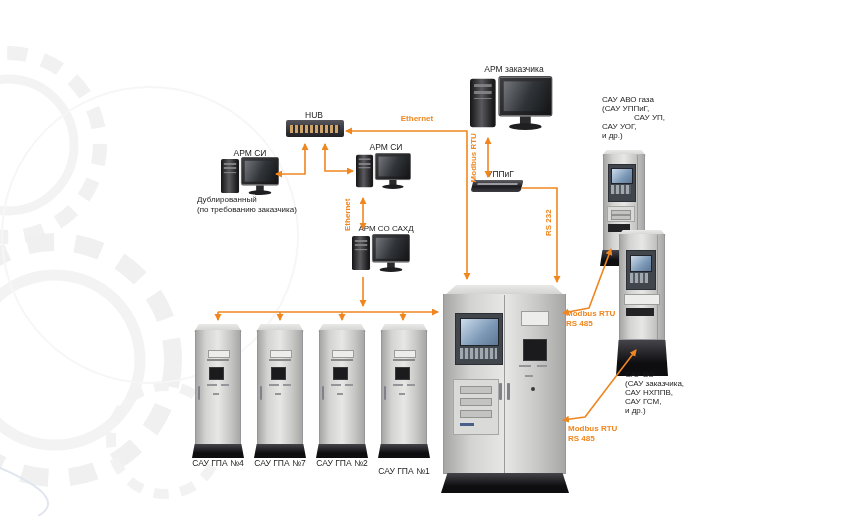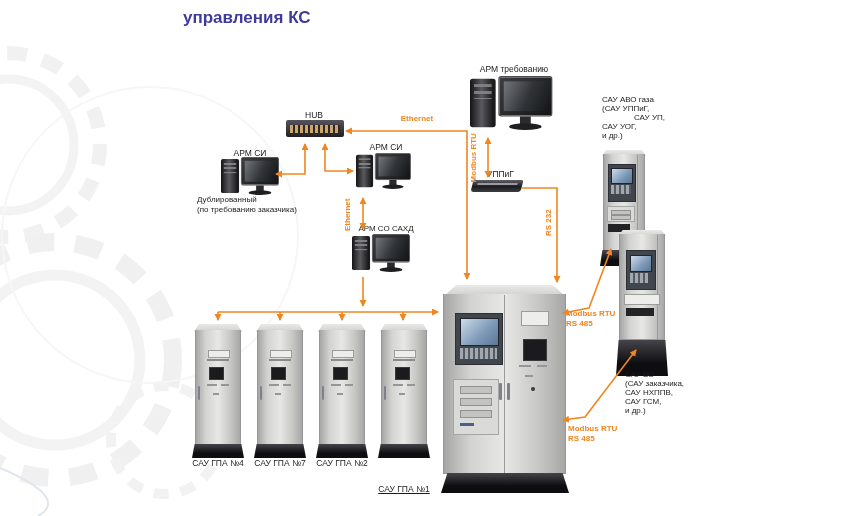--- a/index.html
+++ b/index.html
@@ -64,21 +64,20 @@
       <circle cx="8" cy="145" r="66" stroke="#f3f3f3" stroke-width="9"></circle>
       <circle cx="55" cy="360" r="118" stroke="#f0f0f0" stroke-width="18" stroke-dasharray="27 21"></circle>
       <circle cx="55" cy="360" r="85" stroke="#f3f3f3" stroke-width="11"></circle>
       <circle cx="165" cy="440" r="54" stroke="#f2f2f2" stroke-width="10" stroke-dasharray="15 12"></circle>
       <circle cx="150" cy="235" r="148" stroke="#f6f6f6" stroke-width="2"></circle>
       <path d="M0,468 Q70,498 38,516" stroke="#e0e5ee" stroke-width="2"></path>
     </g>
   </svg>
 
   <div class="title">
-    <div>управления КС</div>
   </div>
 
   <div class="lbl c" style="left:285px;top:110px;width:58px;">HUB</div>
   <div class="hub" style="left:286px;top:120px;width:58px;height:17px;"></div>
 
   <div class="lbl c" style="left:220px;top:148px;width:60px;">АРМ СИ</div>
   <div class="pc" style="left:221px;top:157px;transform:scale(.95);">
     <div class="tower"></div>
     <div class="mon">
         <div class="scr"></div>
@@ -92,21 +91,21 @@
   <div class="lbl c" style="left:356px;top:142px;width:60px;">АРМ СИ</div>
   <div class="pc" style="left:356px;top:153px;transform:scale(.9);">
     <div class="tower"></div>
     <div class="mon">
         <div class="scr"></div>
       </div>
     <div class="stand"></div>
     <div class="mbase"></div>
   </div>
 
-  <div class="lbl c" style="left:468px;top:64px;width:92px;">АРМ требованию</div>
+  <div class="lbl c" style="left:468px;top:64px;width:92px;">АРМ заказчика</div>
   <div class="pc" style="left:470px;top:76px;transform:scale(1.35);">
     <div class="tower"></div>
     <div class="mon">
         <div class="scr"></div>
       </div>
     <div class="stand"></div>
     <div class="mbase"></div>
   </div>
 
   <div class="lbl" style="left:487px;top:169px;">УППиГ</div>
@@ -167,21 +166,21 @@
     <div class="mark" style="left:15px;top:60px;width:10px;height:2px;"></div>
     <div class="mark" style="left:29px;top:60px;width:8px;height:2px;"></div>
     <div class="mark" style="left:21px;top:69px;width:6px;height:2px;"></div>
     <div class="handle" style="left:6px;top:62px;width:2px;height:14px;"></div>
     <div class="cbase" style="left:0;top:120px;width:52px;height:14px;"></div>
   </div>
 
   <div class="lbl c" style="left:187px;top:458px;width:62px;">САУ ГПА №4</div>
   <div class="lbl c" style="left:249px;top:458px;width:62px;">САУ ГПА №7</div>
   <div class="lbl c" style="left:311px;top:458px;width:62px;">САУ ГПА №2</div>
-  <div class="lbl c" style="left:373px;top:484px;width:62px;text-decoration:underline;">САУ ГПА №1</div>
+  <div class="lbl c" style="left:373px;top:466px;width:62px;">САУ ГПА №1</div>
 
   <div class="cab" style="left:441px;top:283px;width:128px;height:212px;">
     <div class="ctop" style="left:3px;top:2px;width:121px;height:11px;"></div>
     <div class="cbody" style="left:2px;top:11px;width:123px;height:180px;"></div>
     <div class="seam" style="left:63px;top:12px;width:1px;height:178px;"></div>
     <div class="hmi" style="left:14px;top:30px;width:46px;height:50px;">
       <div class="scr2" style="left:4px;top:4px;width:37px;height:26px;"></div>
       <div class="keys" style="left:4px;top:34px;width:37px;height:11px;"></div>
     </div>
     <div class="slotpanel" style="left:12px;top:96px;width:44px;height:54px;">

